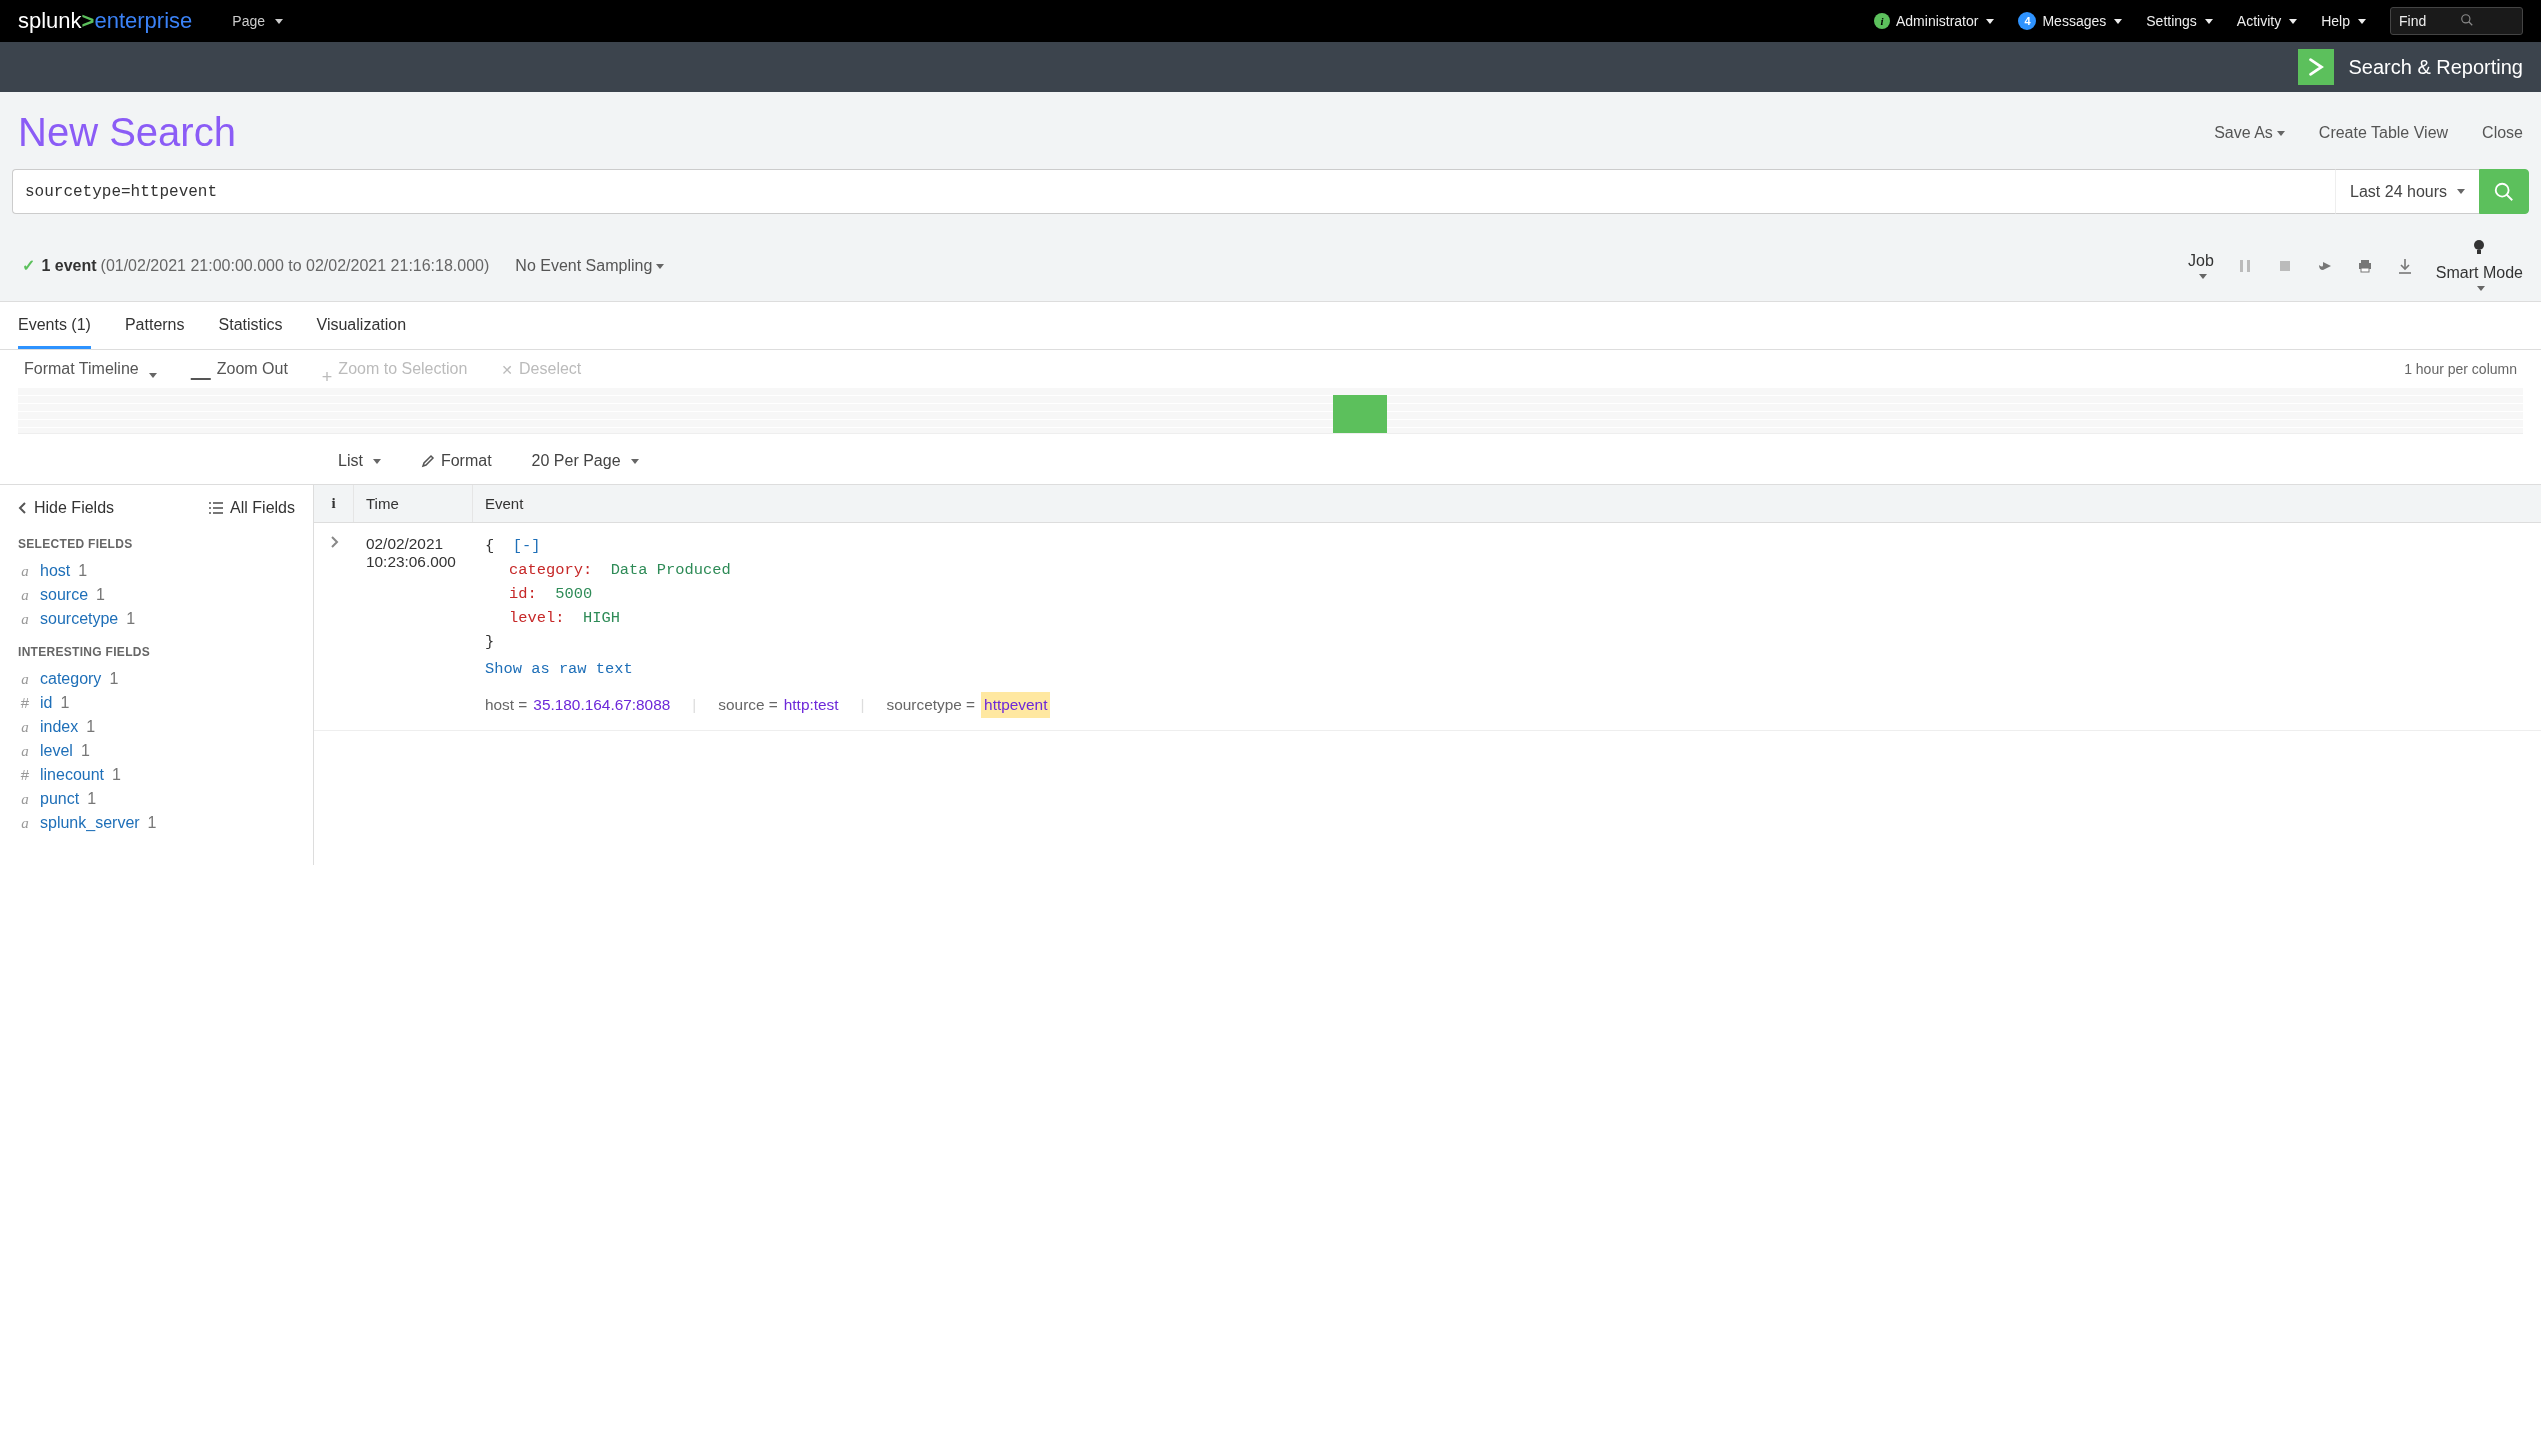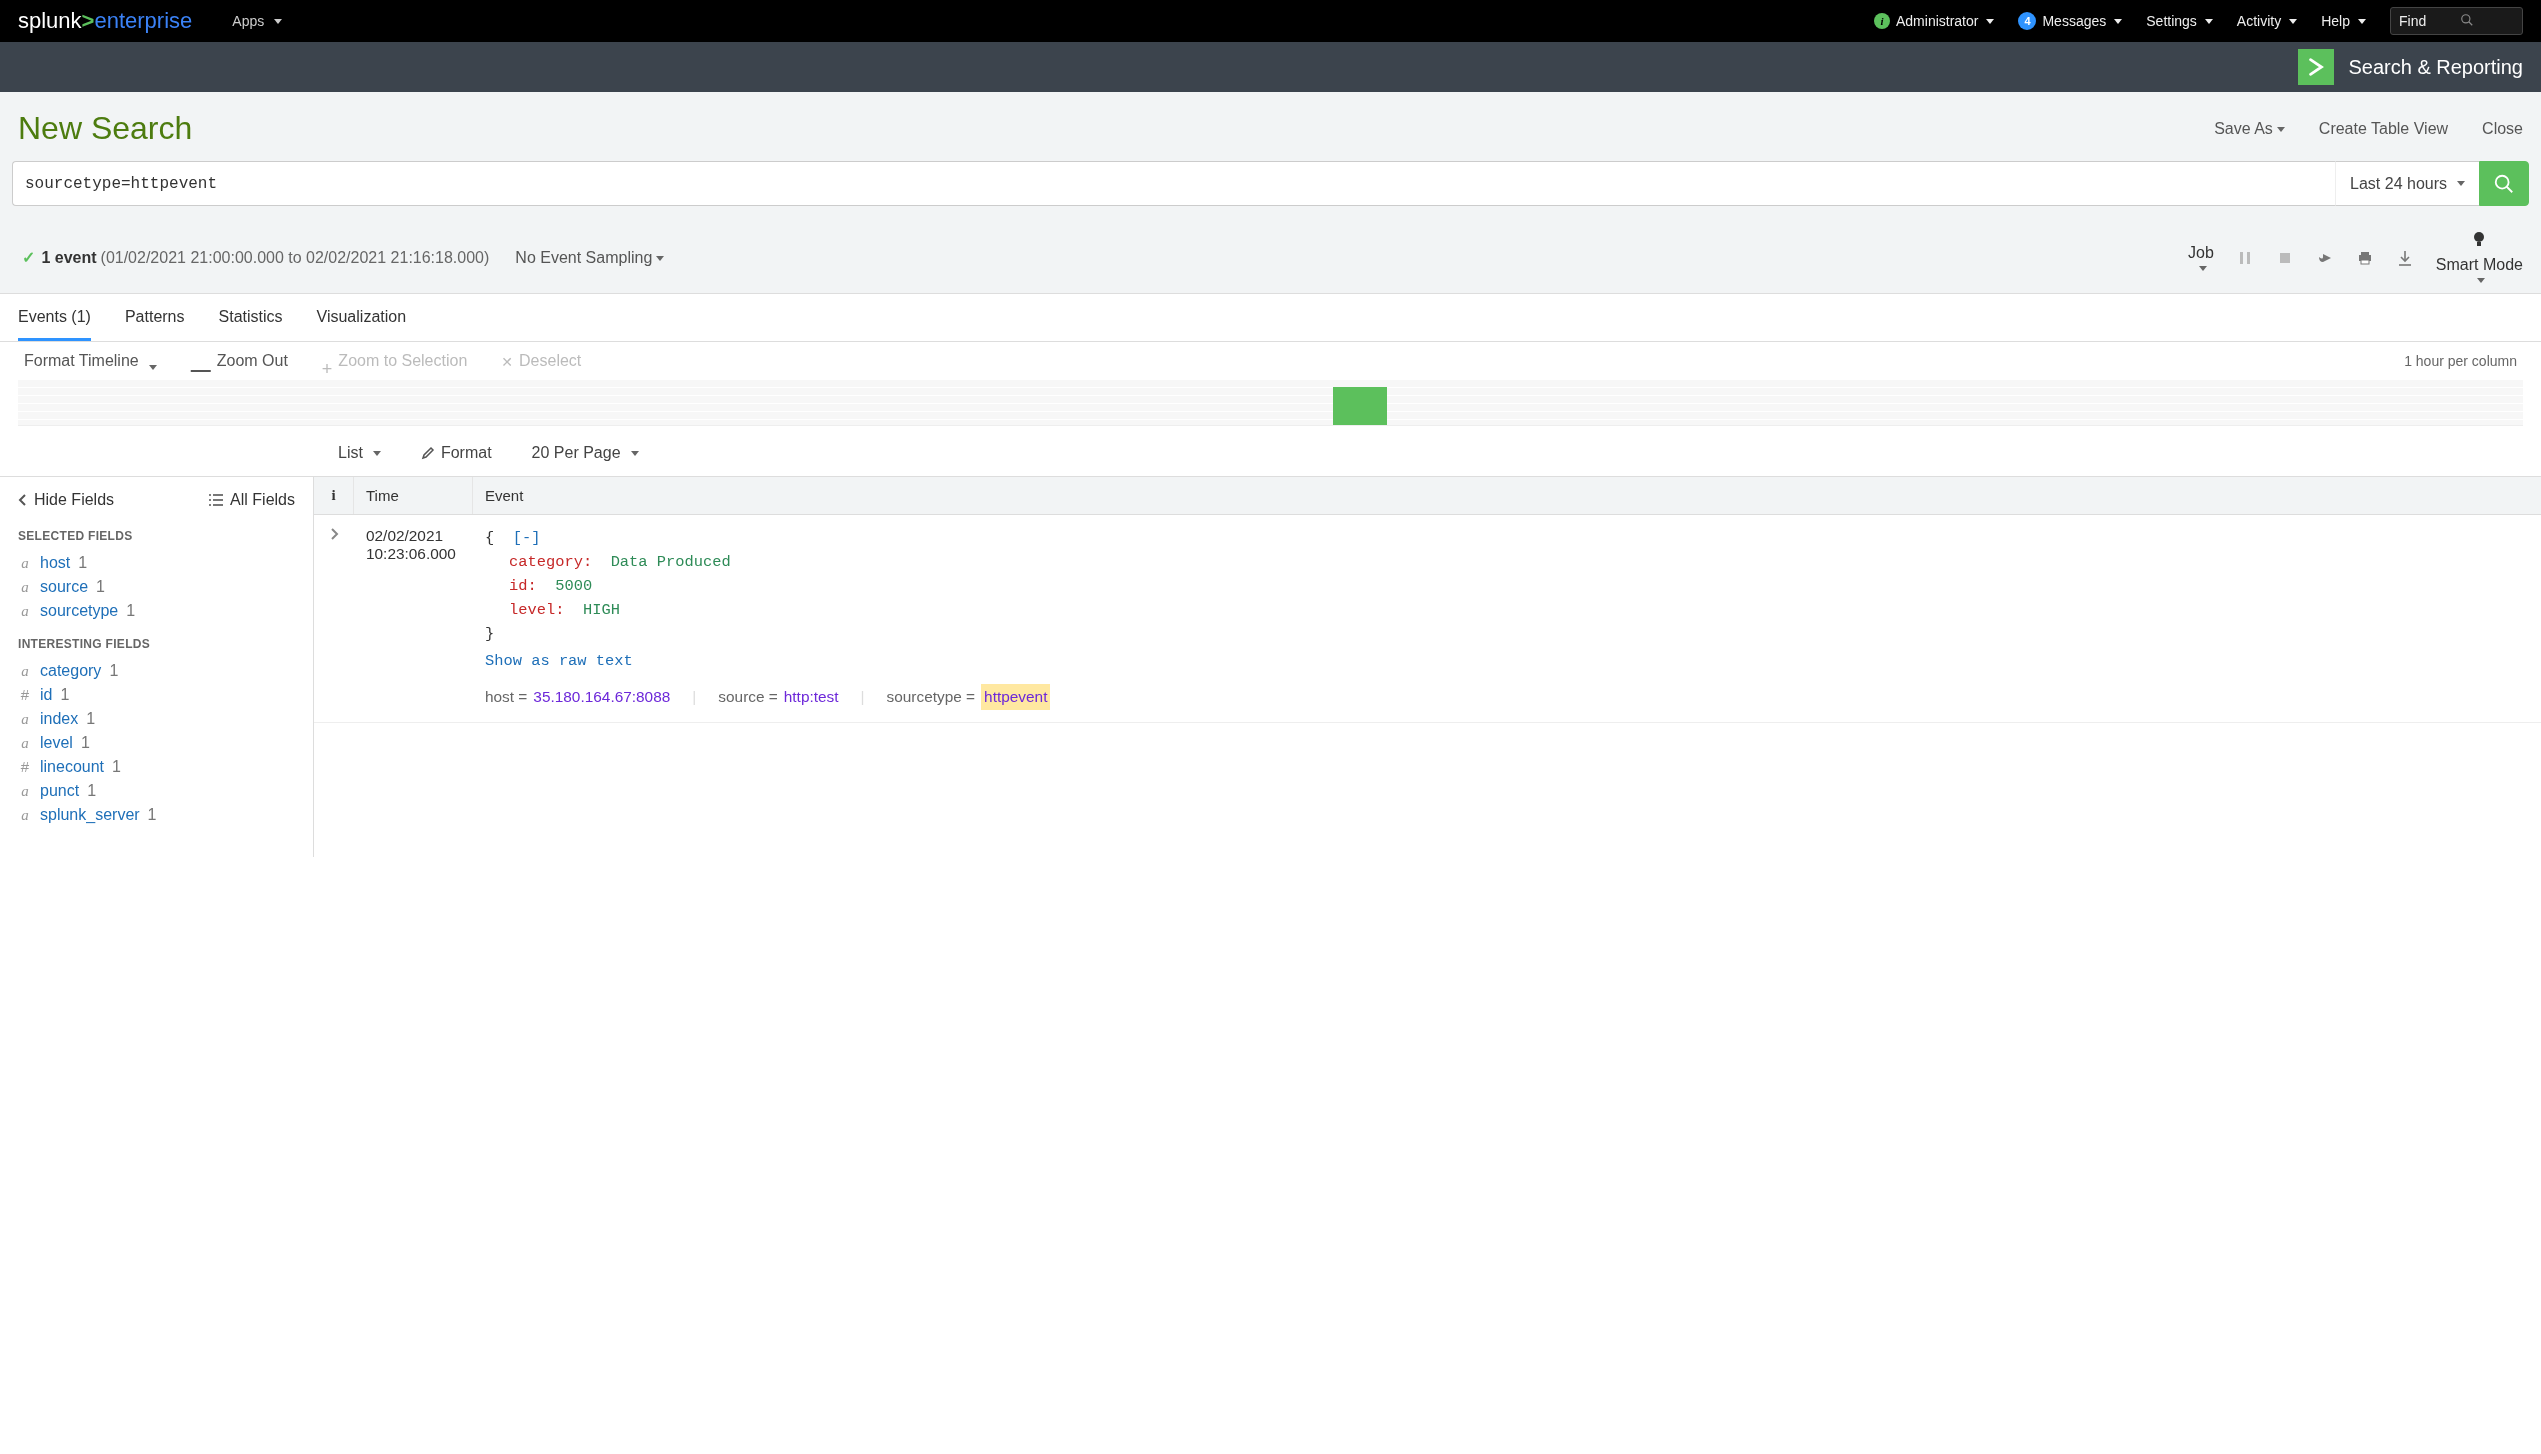--- a/index.html
+++ b/index.html
@@ -23,21 +23,21 @@
 
 .appbar { background: #3c444d; height: 50px; display: flex; align-items: center; padding: 0 18px; color: #eee; }
 .appbar-tabs { display: flex; gap: 36px; font-size: 16px; }
 .appbar-tab { cursor: pointer; color: #fff; padding: 14px 0 12px; }
 .appbar-tab.active { border-bottom: 4px solid #5cc05c; font-weight: 500; }
 .appbar-right { margin-left: auto; display: flex; align-items: center; gap: 14px; font-size: 20px; font-weight: 500; color: #fff; }
 .app-icon { width: 36px; height: 36px; background: #5cc05c; display: flex; align-items: center; justify-content: center; color: #fff; font-size: 22px; font-weight: bold; }
 
 
 .page-header { padding: 18px 18px 14px; background: #f2f4f5; display: flex; align-items: center; }
-.page-title { font-size: 32px; font-weight: 500; color: #4d7c0f; }
+.page-title { font-size: 40px; font-weight: 500; color: #8b5cf6; }
 .page-actions { margin-left: auto; display: flex; gap: 34px; color: #555; font-size: 16px; }
 .page-actions > div { cursor: pointer; }
 
 
 .search-row { padding: 0 12px 16px; background: #f2f4f5; display: flex; gap: 0; }
 .search-input { flex: 1; height: 45px; border: 1px solid #ccc; border-radius: 4px 0 0 4px; padding: 0 12px; font-family: ui-monospace, "Courier New", monospace; font-size: 16px; display: flex; align-items: center; background: #fff; color: #333; border-right: none; }
 .time-picker { height: 45px; border: 1px solid #ccc; border-left: 1px solid #eee; padding: 0 14px; display: flex; align-items: center; gap: 6px; background: #fff; font-size: 16px; color: #444; cursor: pointer; border-right: none; }
 .search-btn { height: 45px; width: 50px; background: #5cc05c; border: 1px solid #5cc05c; display: flex; align-items: center; justify-content: center; border-radius: 0 4px 4px 0; cursor: pointer; }
 .search-btn svg { width: 22px; height: 22px; stroke: #fff; fill: none; stroke-width: 2; }
 
@@ -120,21 +120,21 @@
 .bulb { display:inline-block; }
 </style>
 </head>
 <body>
 
 <div class="topbar">
   <div class="logo">
     <span>splunk</span><span class="gt">&gt;</span><span class="ent">enterprise</span>
   </div>
   <div class="topbar-menu">
-    <span>Apps</span>
+    <span>Page</span>
       <span class="caret-down"></span>
   </div>
   <div class="topbar-right">
     <div>
       <span class="info-icon">i</span>
       <span>Administrator</span>
         <span class="caret-down"></span>
     </div>
     <div>
       <span class="badge-blue">4</span>

